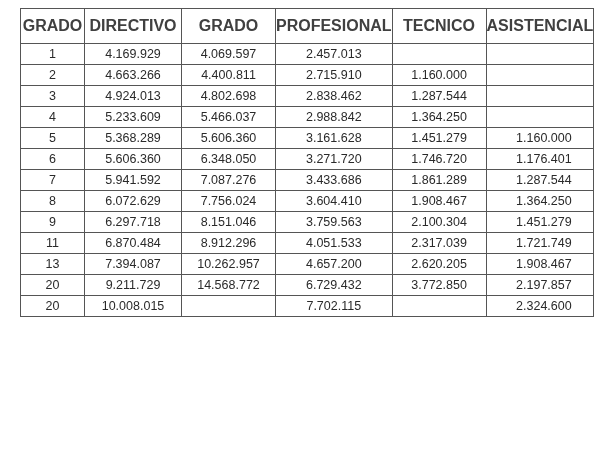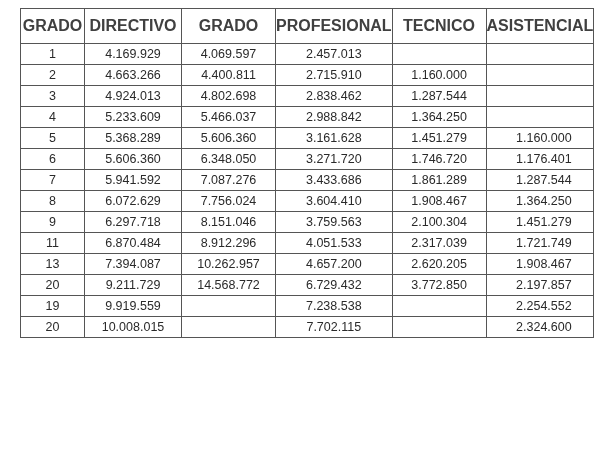--- a/index.html
+++ b/index.html
@@ -131,28 +131,20 @@
         </tr>
         <tr>
           <td>20</td>
           <td>9.211.729</td>
           <td>14.568.772</td>
           <td>6.729.432</td>
           <td>3.772.850</td>
           <td class="right-shift">2.197.857</td>
         </tr>
         <tr>
-          <td>19</td>
-          <td>9.919.559</td>
-          <td></td>
-          <td>7.238.538</td>
-          <td></td>
-          <td class="right-shift">2.254.552</td>
-        </tr>
-        <tr>
           <td>20</td>
           <td>10.008.015</td>
           <td></td>
           <td>7.702.115</td>
           <td></td>
           <td class="right-shift">2.324.600</td>
         </tr>
       </tbody>
   </table>
 </div>

